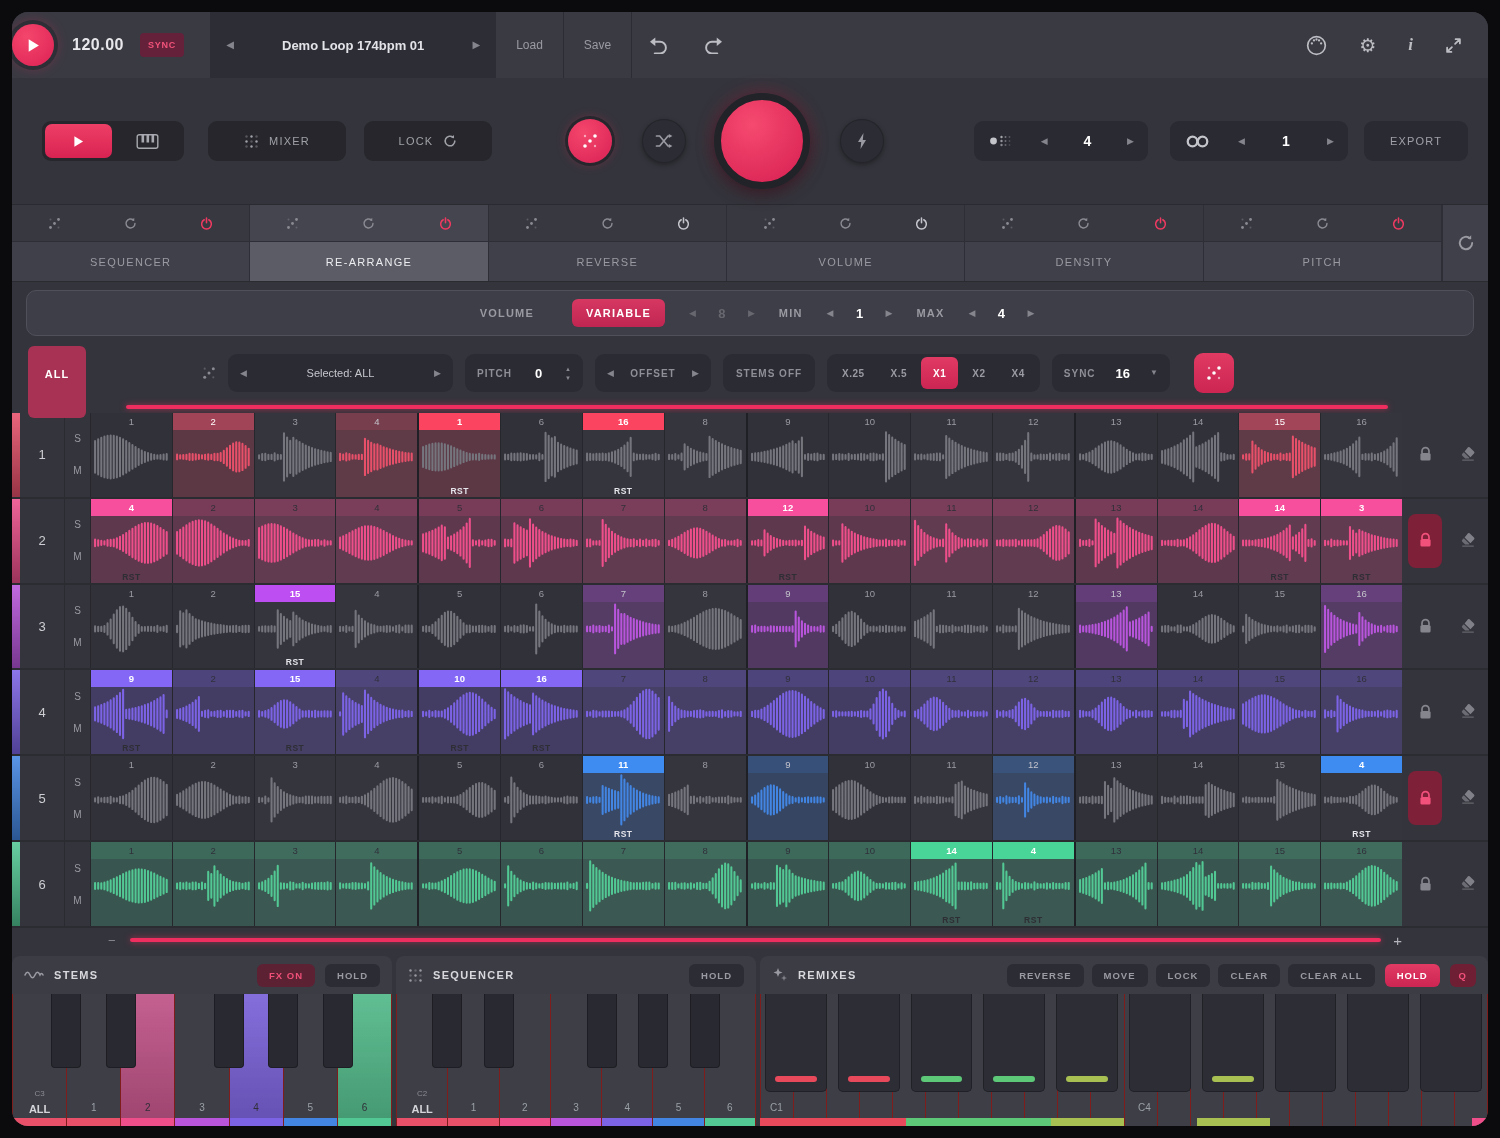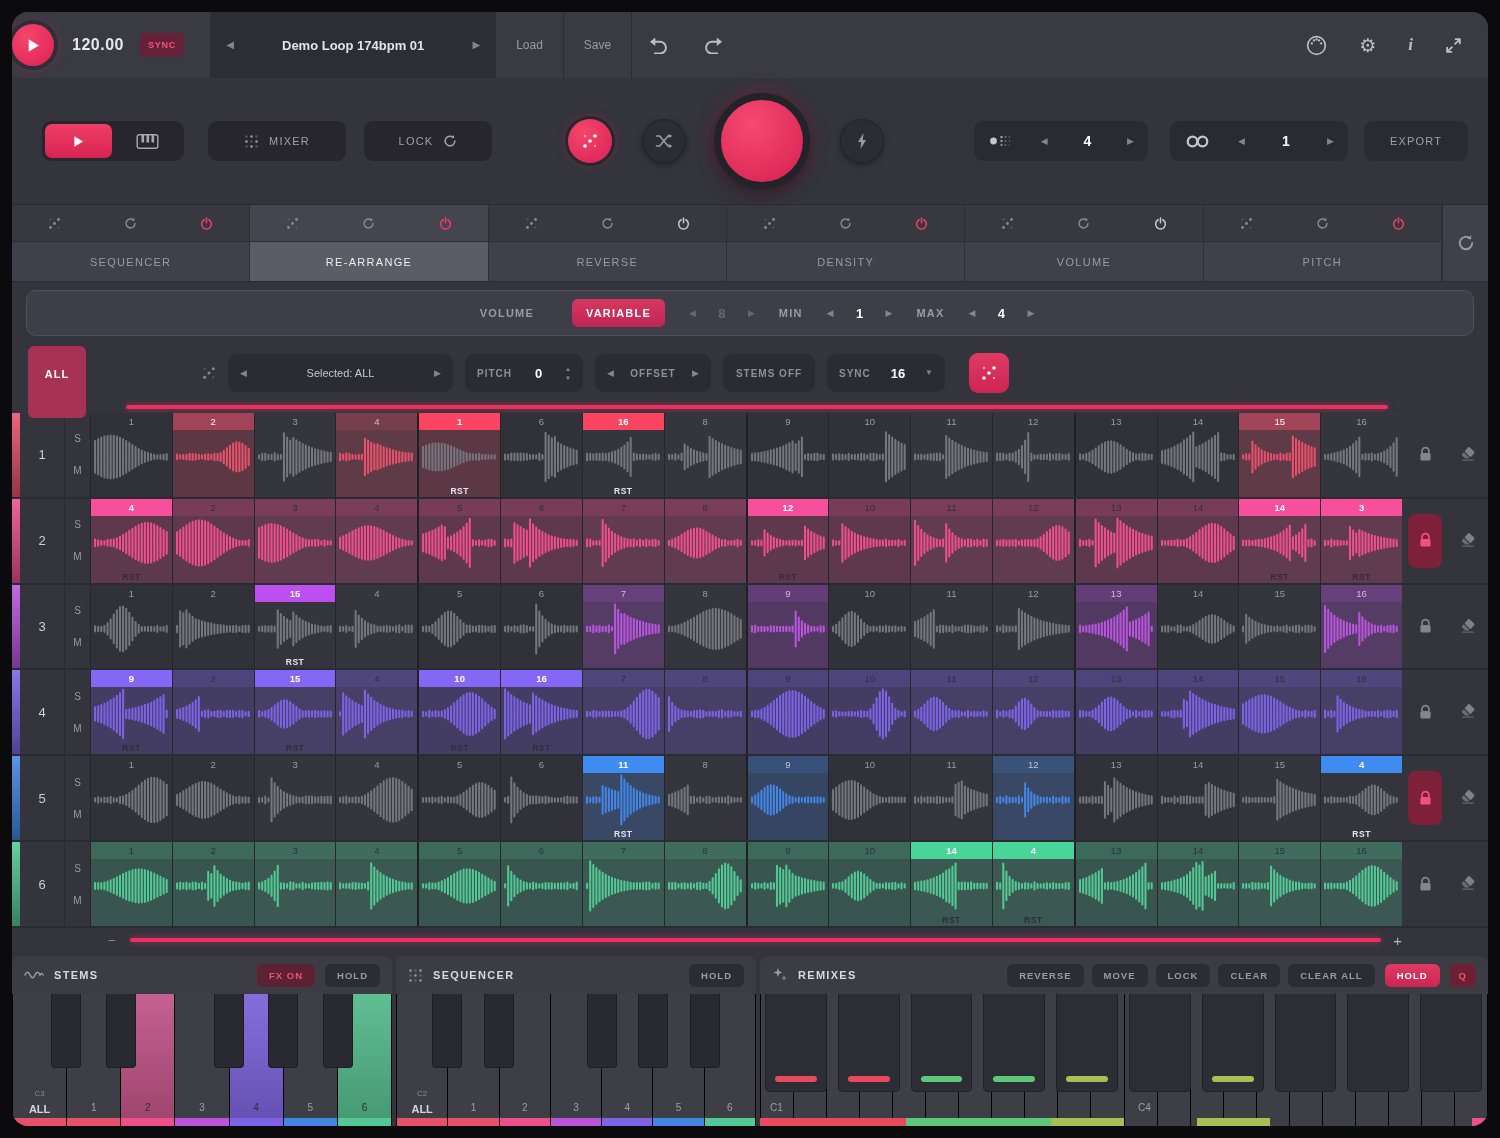--- a/index.html
+++ b/index.html
@@ -111,21 +111,21 @@
 .panels{height:38px;display:flex;gap:4px;flex:0 0 auto;margin-top:4px}
 .panel{background:#3c3c45;border-radius:8px 8px 0 0;display:flex;align-items:center;padding:0 12px;gap:10px;color:#9a9aa2}
 .panel .ptitle{font-size:11px;font-weight:bold;letter-spacing:1.3px;color:#d8d8dd}
 .p-stems{width:380px}.p-seq{width:360px}.p-remix{flex:1}
 .pill{background:#2c2c34;border-radius:6px;padding:6px 12px;font-size:9.5px;letter-spacing:1px;color:#9a9aa2;font-weight:bold}
 .pill.fx{background:#5c2133;color:#ef5078}
 .pill.hold-active{background:linear-gradient(#e13a63,#cc2553);color:#fff}
 .pill.q{background:#6e1f33;color:#f2517c;padding:6px 9px}
 .pspacer{flex:1}
 .keys{height:132px;display:flex;gap:4px;flex:0 0 auto}
-.kb{position:relative;background:#000000;overflow:hidden}
+.kb{position:relative;background:#7f1d1d;overflow:hidden}
 .kb-stems{width:380px}.kb-seq{width:360px}.kb-remix{flex:1}
 .whites{position:absolute;inset:0;display:flex;gap:1px;padding:0 1px}
 .wkey{flex:1;position:relative;background:#3e3e47}
 .wkey .bar{position:absolute;bottom:0;left:0;right:0;height:8px}
 .wkey .klabel{position:absolute;bottom:13px;width:100%;text-align:center;font-size:10px;color:#9aa0a6}
 .wkey .oct{position:absolute;bottom:28px;width:100%;text-align:center;font-size:8px;color:#8a8a92}
 .wkey .alll{position:absolute;bottom:11px;width:100%;text-align:center;font-size:11px;font-weight:bold;color:#d4d4da}
 .bkey{position:absolute;top:0;width:30px;height:56%;background:#292931;border:1px solid #1d1d23;border-top:none;border-radius:0 0 4px 4px;transform:translateX(-50%);z-index:2}
 .slot{position:absolute;top:0;height:74%;background:#2d2d36;border:1px solid #202027;border-top:none;border-radius:0 0 5px 5px;z-index:2}
 .slot .sbar{position:absolute;bottom:9px;left:9px;right:9px;height:6px;border-radius:3px}
@@ -392,56 +392,56 @@
                   <circle cx="2.5" cy="2.5" r="1" opacity=".45"></circle>
                 </g>
               </svg>
             </span>
             <span class="ticon">
               <svg width="13" height="13" viewBox="0 0 16 16">
                 <path d="M13.5 8a5.5 5.5 0 1 1-1.8-4.07" fill="none" stroke="currentColor" stroke-width="1.8" stroke-linecap="round"></path>
                 <path d="M12.6 1v3.4H9.2z" fill="currentColor"></path>
               </svg>
             </span>
-            <span class="ticon pw on">
+            <span class="ticon pw off">
               <svg width="13" height="13" viewBox="0 0 16 16">
                 <path d="M5.2 3.4a6 6 0 1 0 5.6 0" fill="none" stroke="currentColor" stroke-width="1.9" stroke-linecap="round"></path>
                 <path d="M8 1.2v6" stroke="currentColor" stroke-width="1.9" stroke-linecap="round"></path>
               </svg>
             </span>
           </div>
-          <div class="tab-label">DENSITY</div>
+          <div class="tab-label">VOLUME</div>
         </div>
         <div class="tab">
           <div class="tab-icons">
             <span class="ticon">
               <svg width="13" height="13" viewBox="0 0 13 13">
                 <g fill="currentColor">
                   <circle cx="2.5" cy="10.5" r="1.4"></circle>
                   <circle cx="6.5" cy="6.5" r="1.4"></circle>
                   <circle cx="10.5" cy="2.5" r="1.4"></circle>
                   <circle cx="10.5" cy="10.5" r="1" opacity=".45"></circle>
                   <circle cx="2.5" cy="2.5" r="1" opacity=".45"></circle>
                 </g>
               </svg>
             </span>
             <span class="ticon">
               <svg width="13" height="13" viewBox="0 0 16 16">
                 <path d="M13.5 8a5.5 5.5 0 1 1-1.8-4.07" fill="none" stroke="currentColor" stroke-width="1.8" stroke-linecap="round"></path>
                 <path d="M12.6 1v3.4H9.2z" fill="currentColor"></path>
               </svg>
             </span>
-            <span class="ticon pw off">
+            <span class="ticon pw on">
               <svg width="13" height="13" viewBox="0 0 16 16">
                 <path d="M5.2 3.4a6 6 0 1 0 5.6 0" fill="none" stroke="currentColor" stroke-width="1.9" stroke-linecap="round"></path>
                 <path d="M8 1.2v6" stroke="currentColor" stroke-width="1.9" stroke-linecap="round"></path>
               </svg>
             </span>
           </div>
-          <div class="tab-label">VOLUME</div>
+          <div class="tab-label">DENSITY</div>
         </div>
         <div class="tab">
           <div class="tab-icons">
             <span class="ticon">
               <svg width="13" height="13" viewBox="0 0 13 13">
                 <g fill="currentColor">
                   <circle cx="2.5" cy="10.5" r="1.4"></circle>
                   <circle cx="6.5" cy="6.5" r="1.4"></circle>
                   <circle cx="10.5" cy="2.5" r="1.4"></circle>
                   <circle cx="10.5" cy="10.5" r="1" opacity=".45"></circle>
@@ -524,20 +524,27 @@
         </span>
     </div>
     <div class="inset" style="width:116px;justify-content:space-between">
       <span class="chev">◀</span>
       <span class="label">OFFSET</span>
       <span class="chev">▶</span>
     </div>
     <button class="inset" style="width:92px;justify-content:center">
       <span class="label">STEMS OFF</span>
     </button>
+    <div class="rates">
+        <button class="rate">X.25</button>
+        <button class="rate">X.5</button>
+        <button class="rate active">X1</button>
+        <button class="rate">X2</button>
+        <button class="rate">X4</button>
+      </div>
     <div class="inset" style="width:118px;justify-content:space-between">
       <span class="label">SYNC</span>
       <span class="val" style="color:#fff;font-weight:bold">16</span>
       <span class="chev" style="font-size:8px">▼</span>
     </div>
     <button class="dice-sq">
       <svg width="18" height="18" viewBox="0 0 18 18">
           <g fill="#fff">
             <circle cx="4" cy="14" r="1.8"></circle>
             <circle cx="9" cy="9" r="1.8"></circle>

